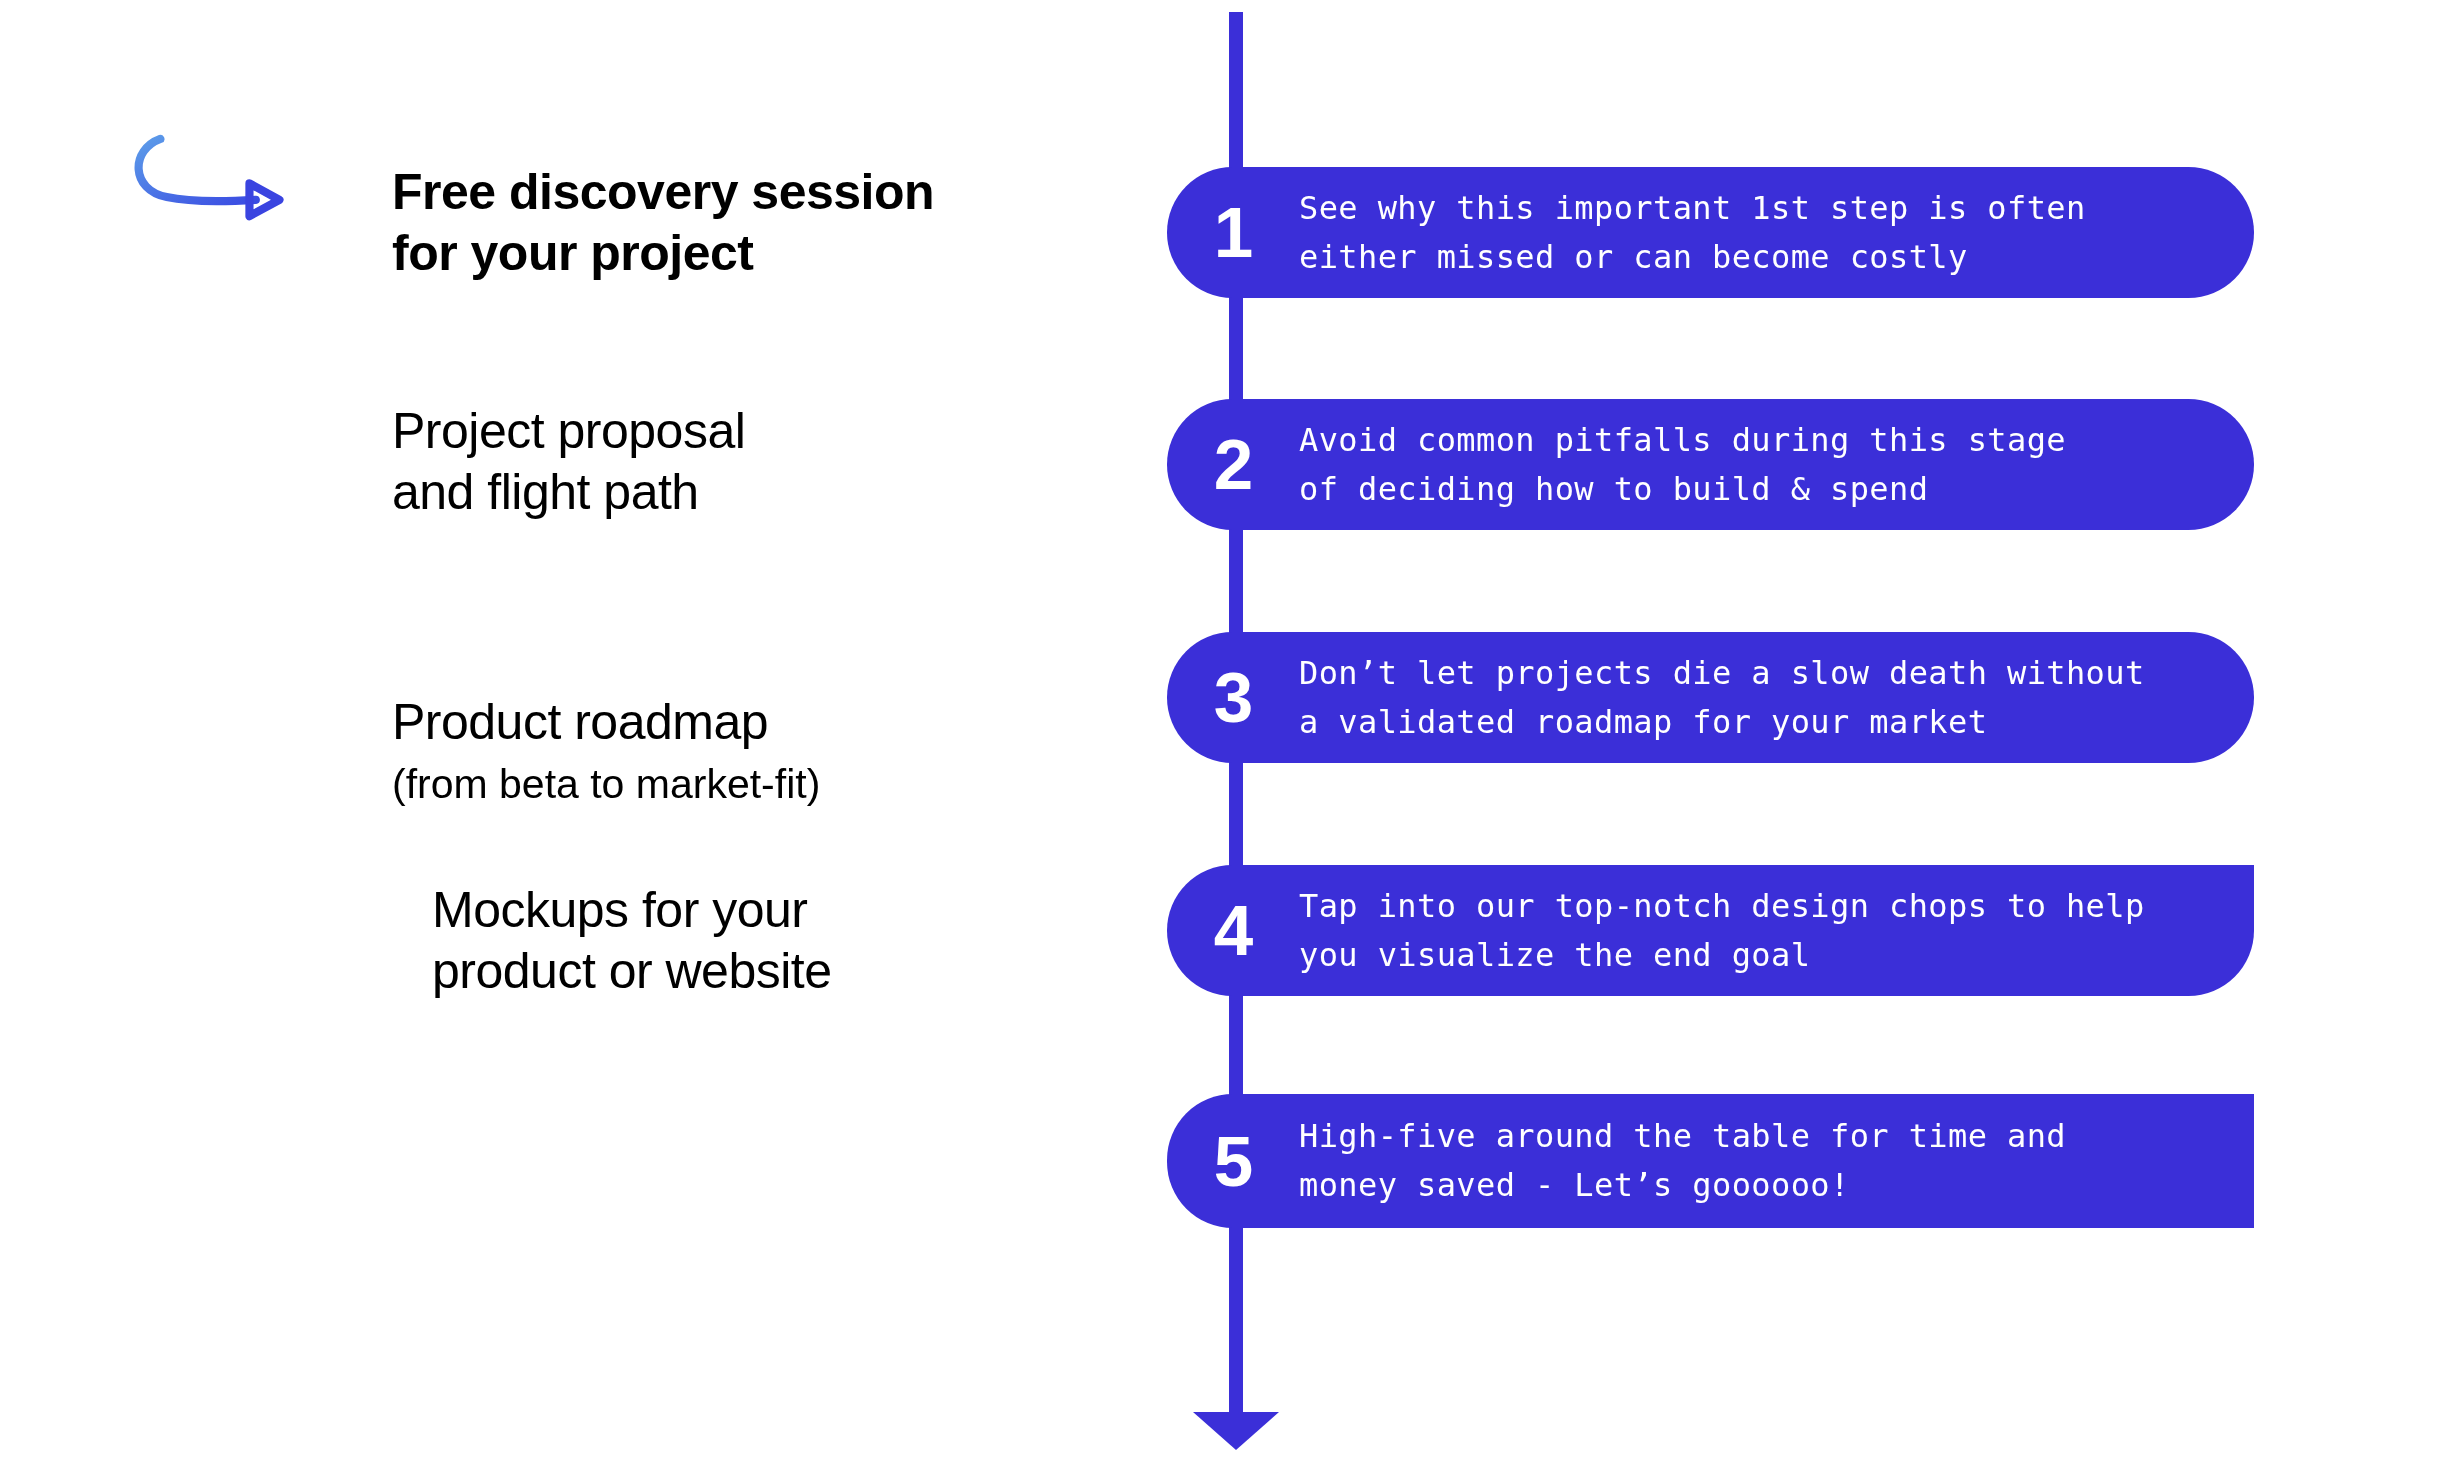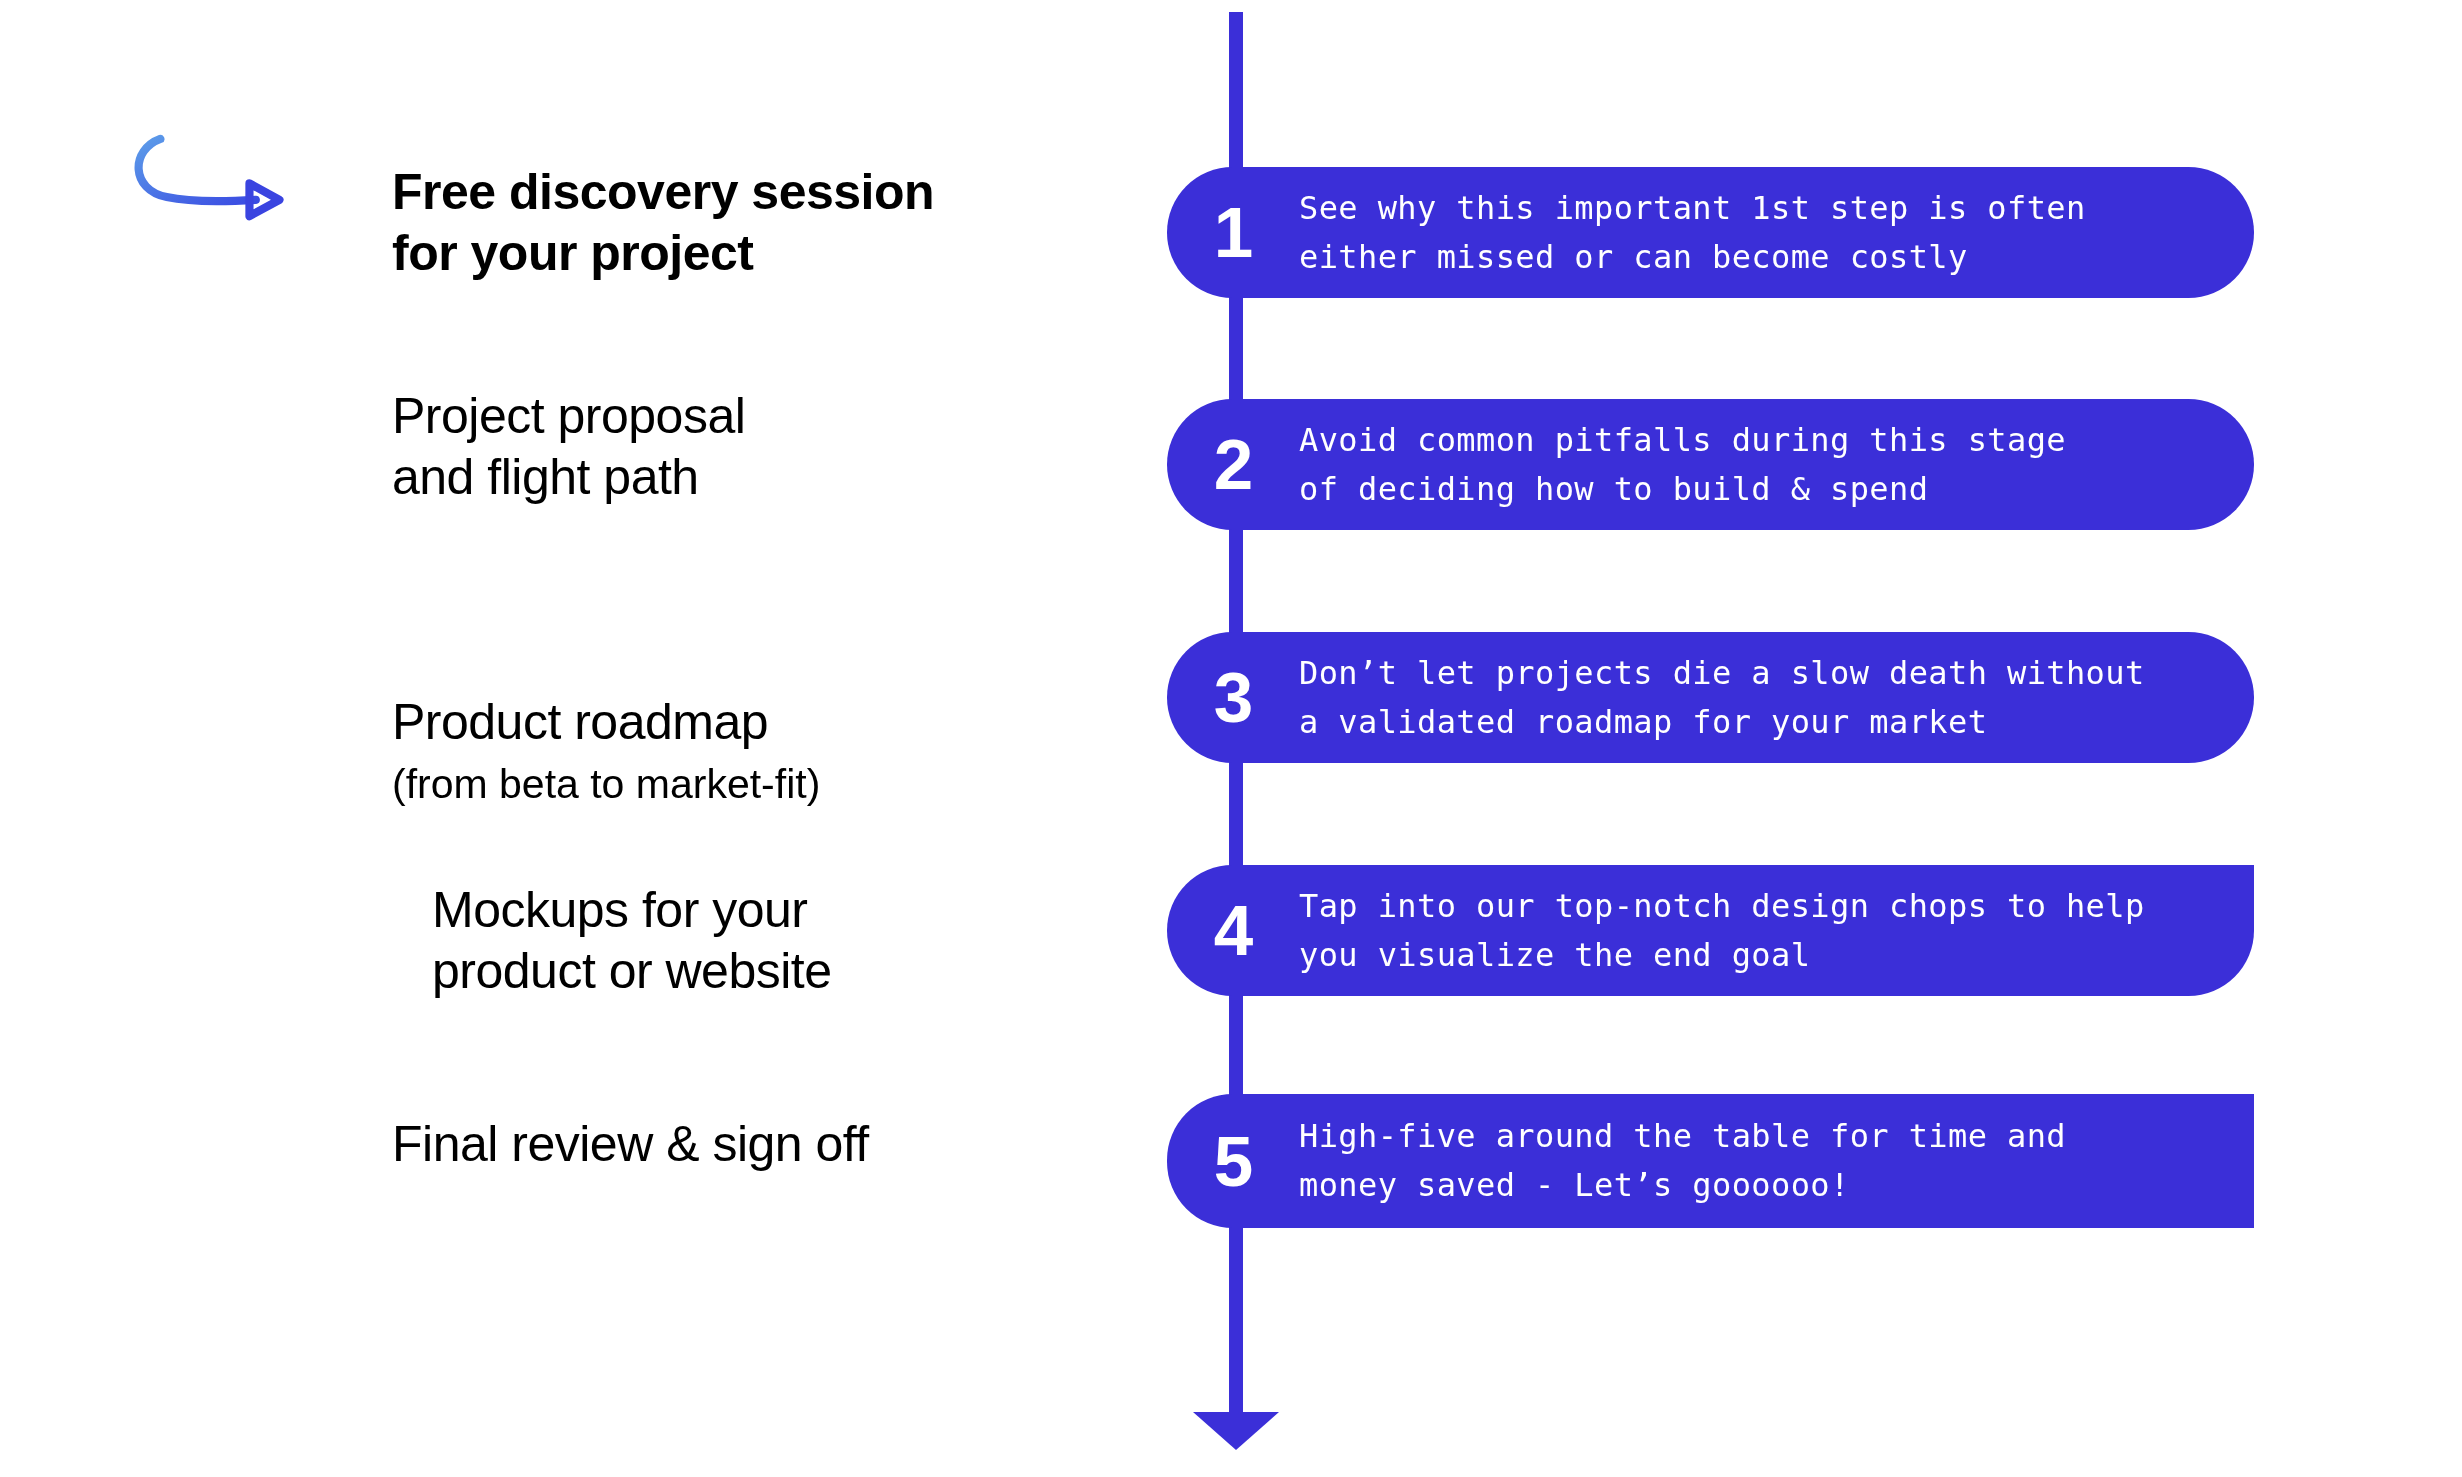--- a/index.html
+++ b/index.html
@@ -22,21 +22,21 @@
     font-size:50px;line-height:1.22;letter-spacing:-0.5px;
     font-weight:400;white-space:pre-line;
   }
   .step-label.is-bold .title{font-weight:700;}
   .step-label .sub{
     font-size:41px;line-height:1.25;margin-top:5.5px;font-weight:400;
     white-space:pre-line;
   }
 
   .lbl-1{top:162px;}
-  .lbl-2{top:386px;}
+  .lbl-2{top:401px;}
   .lbl-3{top:652px;margin-top:40px;}
   .lbl-4{top:880px;margin-left:40px;}
   .lbl-5{top:1114px;}
 
   
   .timeline{position:absolute;left:1229px;top:12px;width:13.7px;height:1423px;background:#3B2FD8;}
   .timeline-arrowhead{
     position:absolute;left:1193px;top:1412px;width:0;height:0;
     border-left:43px solid transparent;
     border-right:43px solid transparent;
@@ -105,23 +105,20 @@
     <div class="step-label lbl-3">
       <div class="title">Product roadmap</div>
       <div class="sub">(from beta to market-fit)</div>
     </div>
 
     <div class="step-label lbl-4">
       <div class="title">Mockups for your
 product or website</div>
     </div>
 
-    <div class="step-label lbl-5">
-      <div class="title">Final review &amp; sign off</div>
-    </div>
   </div>
 
   <div class="timeline"></div>
   <div class="timeline-arrowhead"></div>
 
   <div class="card card-1">
     <div class="num">1</div>
     <div class="body">See why this important 1st step is often
 either missed or can become costly</div>
   </div>

